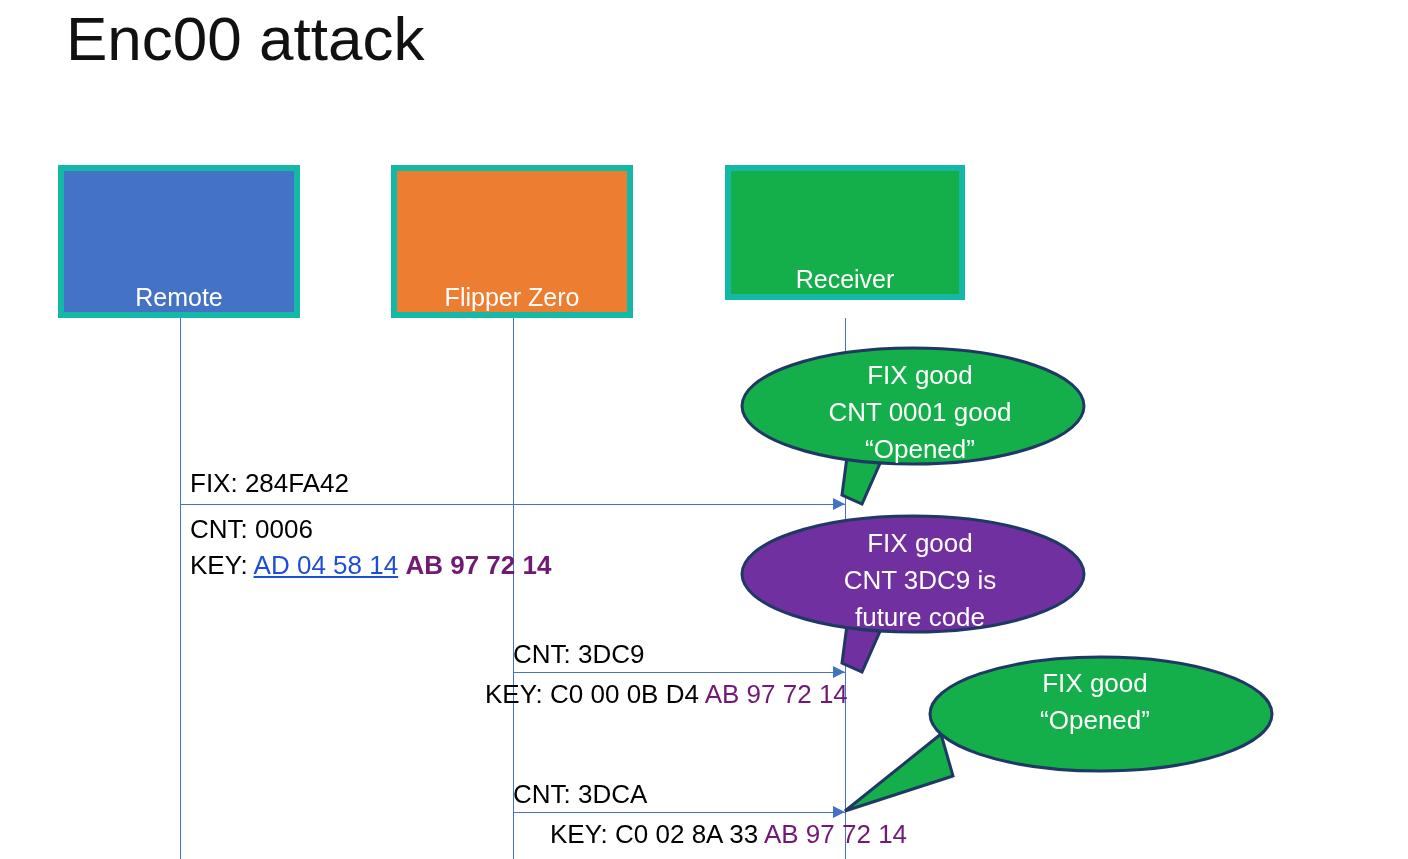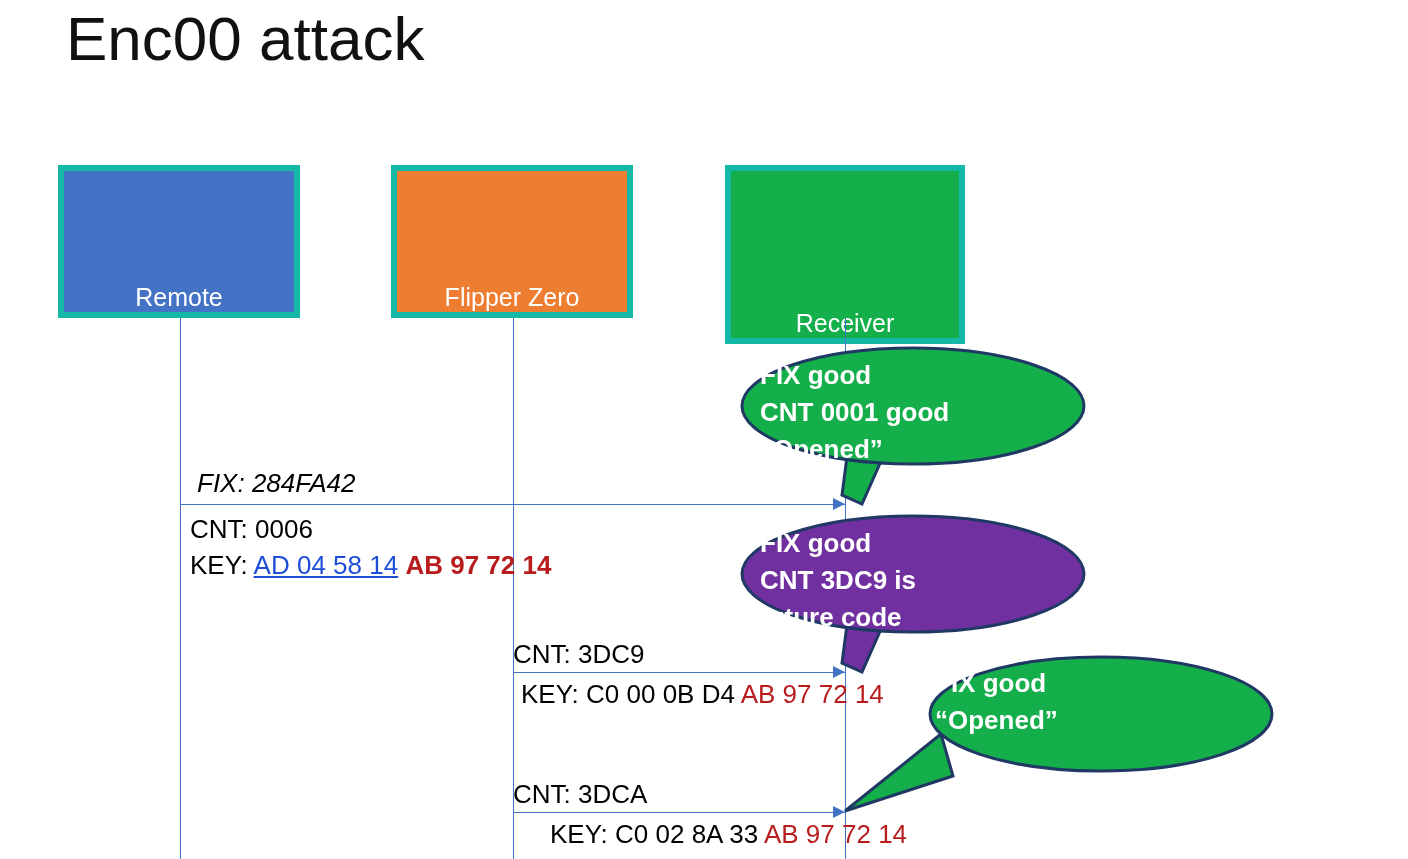--- a/index.html
+++ b/index.html
@@ -49,21 +49,21 @@
   .actor-label {
     color: #ffffff;
     font-size: 25px;
     line-height: 30px;
     font-weight: 400;
     text-align: center;
     white-space: nowrap;
   }
   #actor-remote   { left: 58px;  top: 165px; width: 242px; height: 153px; background: #4472C4; }
   #actor-flipper  { left: 391px; top: 165px; width: 242px; height: 153px; background: #ED7D31; }
-  #actor-receiver { left: 725px; top: 165px; width: 240px; height: 179px; background: #14AE4B; }
+  #actor-receiver { left: 725px; top: 165px; width: 240px; height: 135px; background: #14AE4B; }
 
   
   .lifeline {
     position: absolute;
     width: 1px;
     background: #4472C4;
   }
   #lifeline-remote   { left: 180px; top: 318px; height: 541px; }
   #lifeline-flipper  { left: 513px; top: 318px; height: 541px; }
   #lifeline-receiver { left: 845px; top: 318px; height: 541px; }
@@ -90,44 +90,44 @@
 
   
   .msg-text {
     position: absolute;
     font-size: 26px;
     line-height: 34px;
     white-space: nowrap;
     color: #000000;
   }
   .hex-red   { color: #1d4ed8; text-decoration: underline; }
-  .hex-green { color: #b91c1c; }
+  .hex-green { color: #701a75; }
   .hex-bold  { font-weight: bold; }
 
-  #msg1-fix  { left: 197px; top: 466px; font-style: italic; }
+  #msg1-fix  { left: 190px; top: 466px; }
   #msg1-cnt  { left: 190px; top: 512px; }
   #msg1-key  { left: 190px; top: 548px; }
   #msg2-cnt  { left: 513px; top: 637px; }
-  #msg2-key  { left: 521px; top: 677px; }
+  #msg2-key  { left: 485px; top: 677px; }
   #msg3-cnt  { left: 513px; top: 777px; }
   #msg3-key  { left: 513px; top: 817px; padding-left: 37px; }
 
   
   .callout-svg {
     position: absolute;
     overflow: visible;
   }
   .callout-text {
     position: absolute;
+    text-align: center;
     color: #ffffff;
     font-size: 26px;
     line-height: 37px;
     white-space: nowrap;
     pointer-events: none;
-    font-weight: bold;
   }
 
   #callout-1-svg  { left: 740px; top: 345px; }
   #callout-1-text { left: 760px; top: 357px; width: 320px; }
   #callout-2-svg  { left: 740px; top: 513px; }
   #callout-2-text { left: 760px; top: 525px; width: 320px; }
   #callout-3-svg  { left: 845px; top: 655px; }
   #callout-3-text { left: 935px; top: 665px; width: 320px; }
 </style>
 </head>

